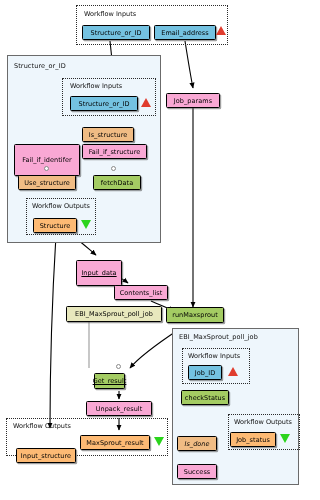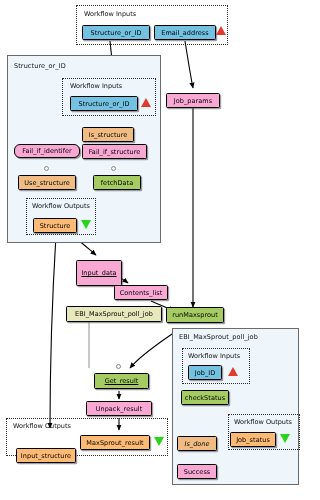--- a/index.html
+++ b/index.html
@@ -181,21 +181,21 @@
   <div class="container" style="left:7px; top:55px; width:154px; height:188px;"></div>
   <div class="container-title" style="left:14px; top:62px;">Structure_or_ID</div>
 
   <div class="dashbox" style="left:62px; top:78px; width:94px; height:38px;"></div>
   <div class="dashbox-title" style="left:70px; top:82px;">Workflow Inputs</div>
   <div class="node n-blue" style="left:70px; top:96px; width:68px; height:15px;">Structure_or_ID</div>
   <div class="tri tri-up" style="left:141px; top:98px;"></div>
 
   <div class="node n-orange" style="left:82px; top:127px; width:52px; height:15px;">Is_structure</div>
 
-  <div class="node n-magenta" style="left:14px; top:144px; width:66px; height:14px;border-radius:6px;">Fail_if_identifer</div>
+  <div class="node n-magenta" style="left:14px; top:144px; width:66px; height:32px;">Fail_if_identifer</div>
   <div class="node n-magenta" style="left:82px; top:144px; width:65px; height:15px;">Fail_if_structure</div>
 
   <div class="port" style="left:44px; top:166px;"></div>
   <div class="port" style="left:111px; top:166px;"></div>
 
   <div class="node n-orange" style="left:18px; top:175px; width:58px; height:15px;">Use_structure</div>
   <div class="node n-green" style="left:93px; top:175px; width:48px; height:15px;">fetchData</div>
 
   <div class="dashbox" style="left:26px; top:198px; width:70px; height:37px;"></div>
   <div class="dashbox-title" style="left:32px; top:202px;">Workflow Outputs</div>
@@ -207,21 +207,21 @@
   <div class="node n-magenta" style="left:76px; top:260px; width:46px; height:26px;text-decoration:underline;">Input_data</div>
 
   <div class="node n-magenta" style="left:114px; top:285px; width:54px; height:15px;">Contents_list</div>
 
   <div class="node n-khaki" style="left:66px; top:306px; width:96px; height:16px;">EBI_MaxSprout_poll_job</div>
 
   <div class="node n-green" style="left:166px; top:307px; width:58px; height:16px;">runMaxsprout</div>
 
   <div class="port" style="left:116px; top:364px;"></div>
 
-  <div class="node n-green" style="left:94px; top:373px; width:55px; height:16px;text-decoration:underline;">Get_result</div>
+  <div class="node n-green" style="left:94px; top:373px; width:31px; height:16px;text-decoration:underline;">Get_result</div>
 
   <div class="node n-magenta" style="left:86px; top:401px; width:66px; height:15px;">Unpack_result</div>
 
   <div class="container" style="left:172px; top:328px; width:127px; height:157px;"></div>
   <div class="container-title" style="left:179px; top:333px;">EBI_MaxSprout_poll_job</div>
 
   <div class="dashbox" style="left:182px; top:348px; width:68px; height:36px;"></div>
   <div class="dashbox-title" style="left:188px; top:352px;">Workflow Inputs</div>
   <div class="node n-blue" style="left:188px; top:365px; width:34px; height:15px;">Job_ID</div>
   <div class="tri tri-up" style="left:228px; top:367px;"></div>

